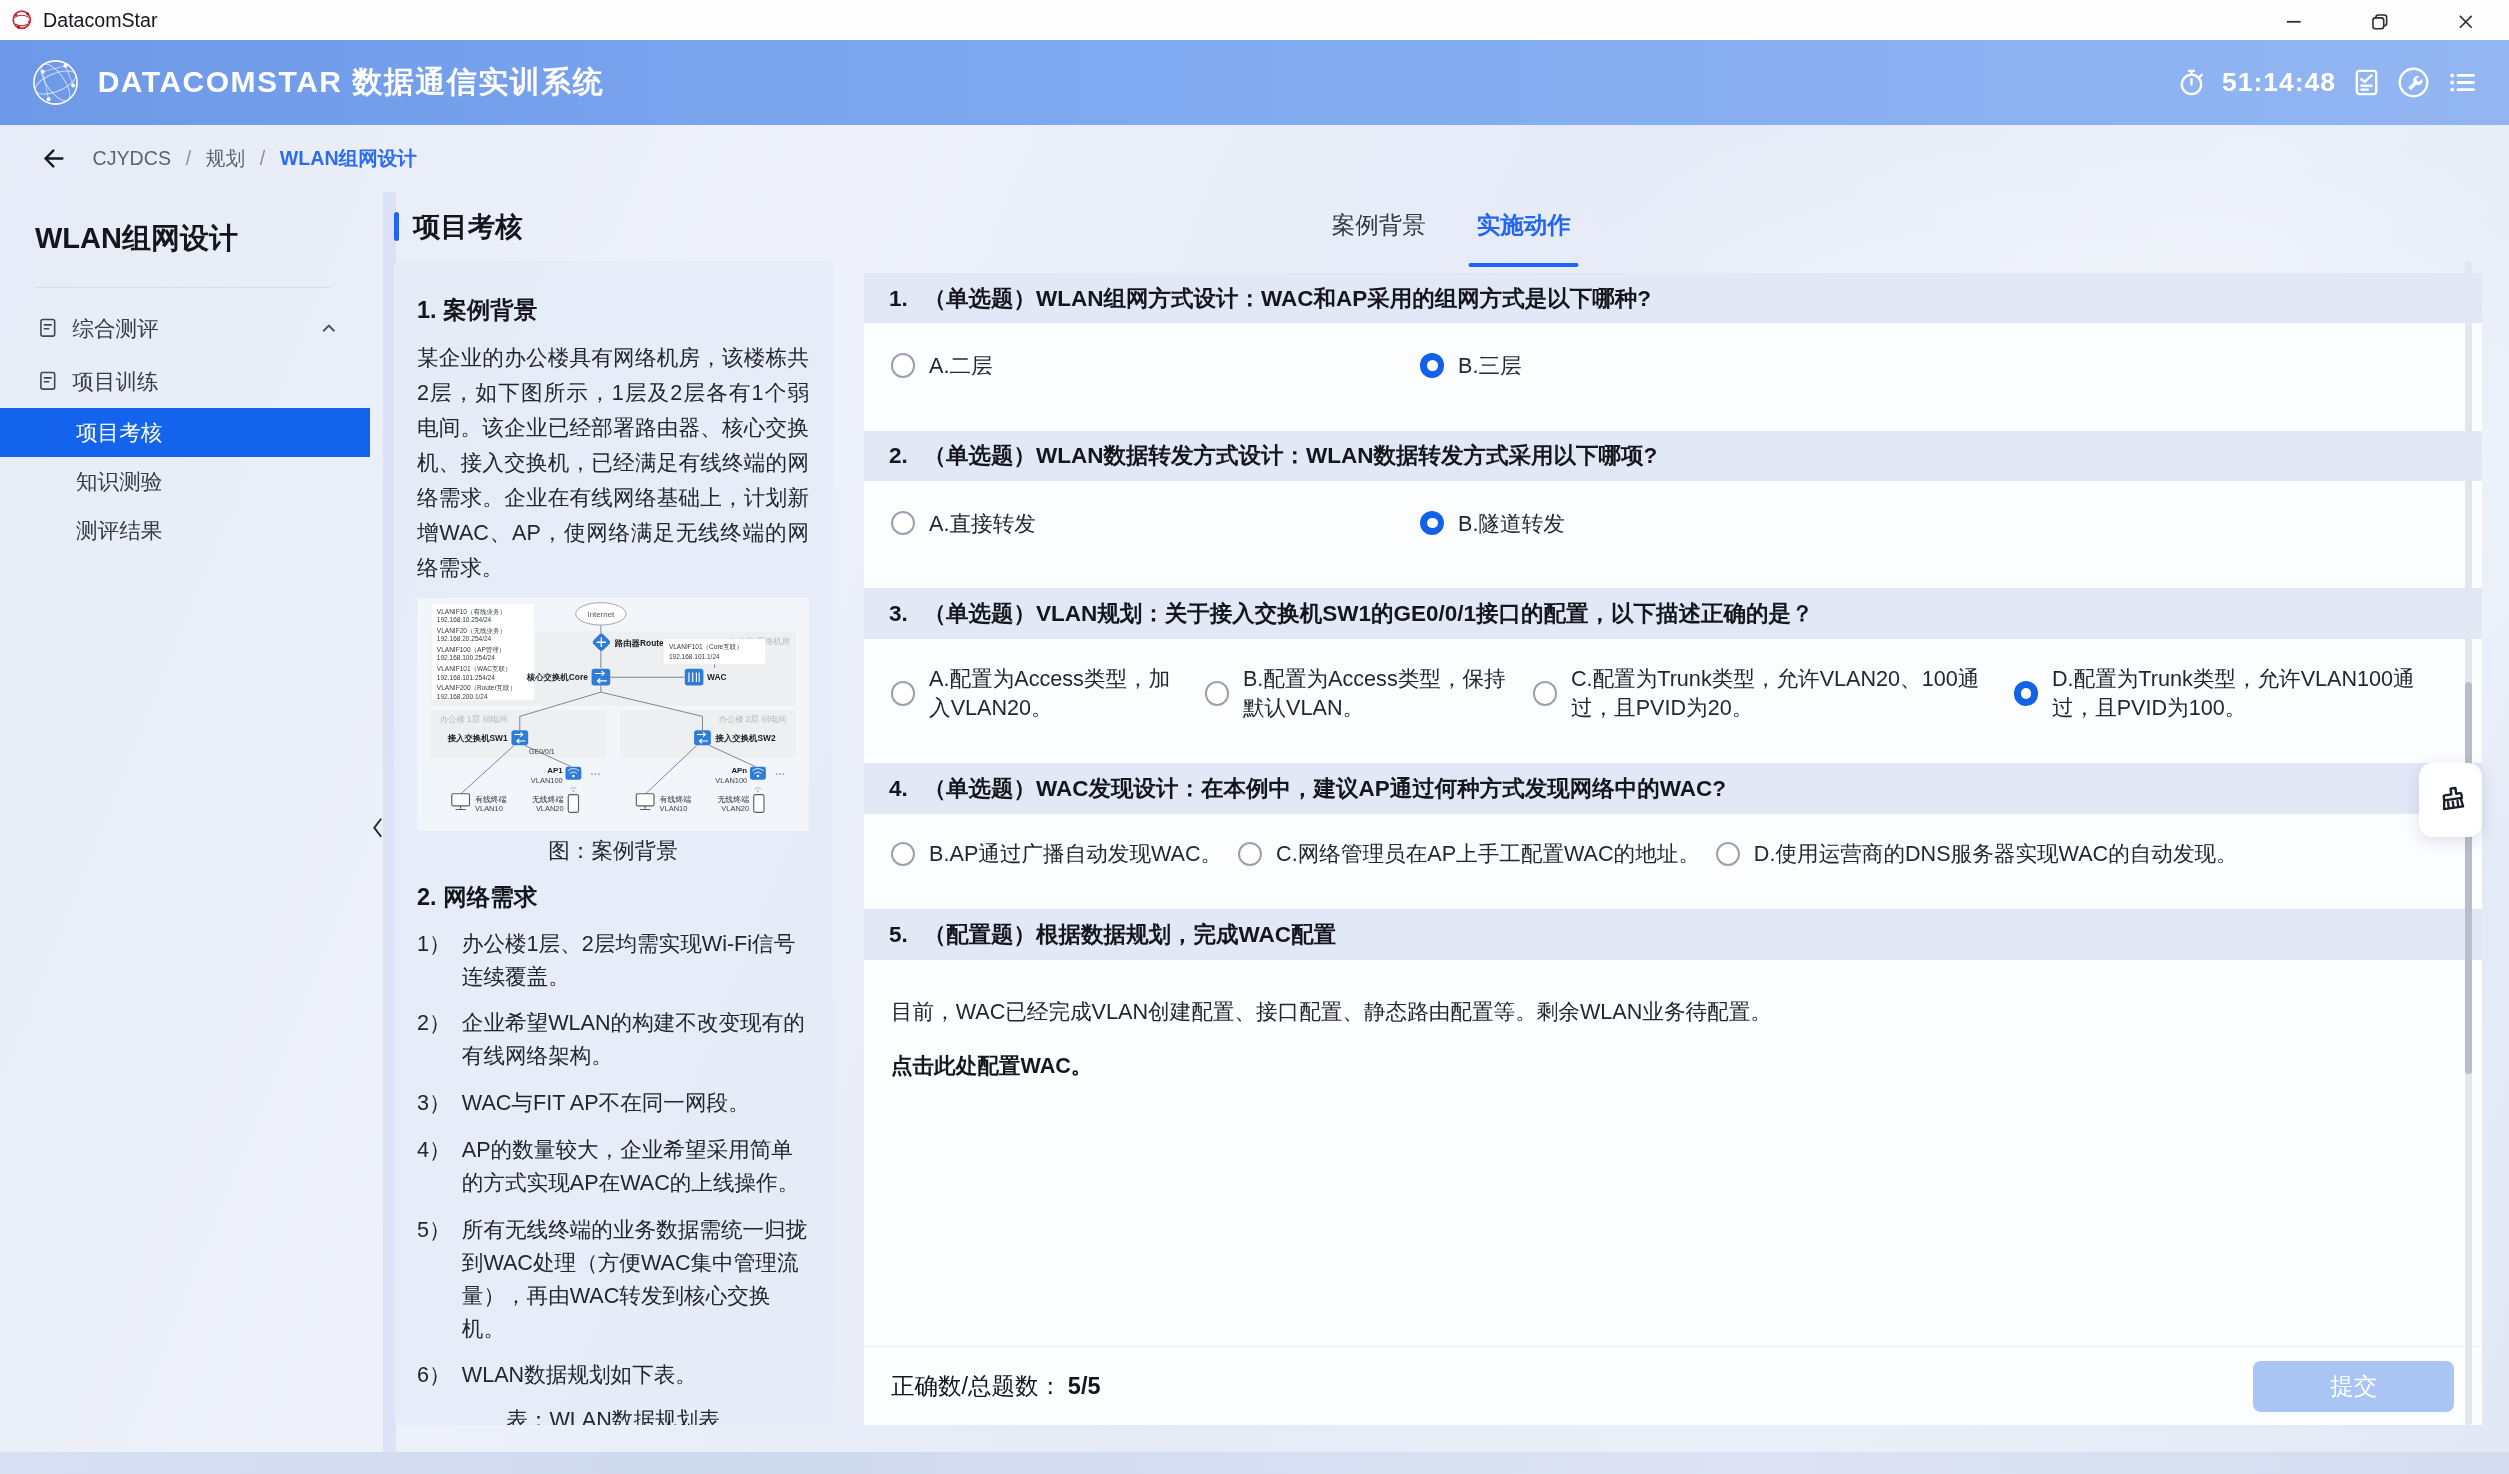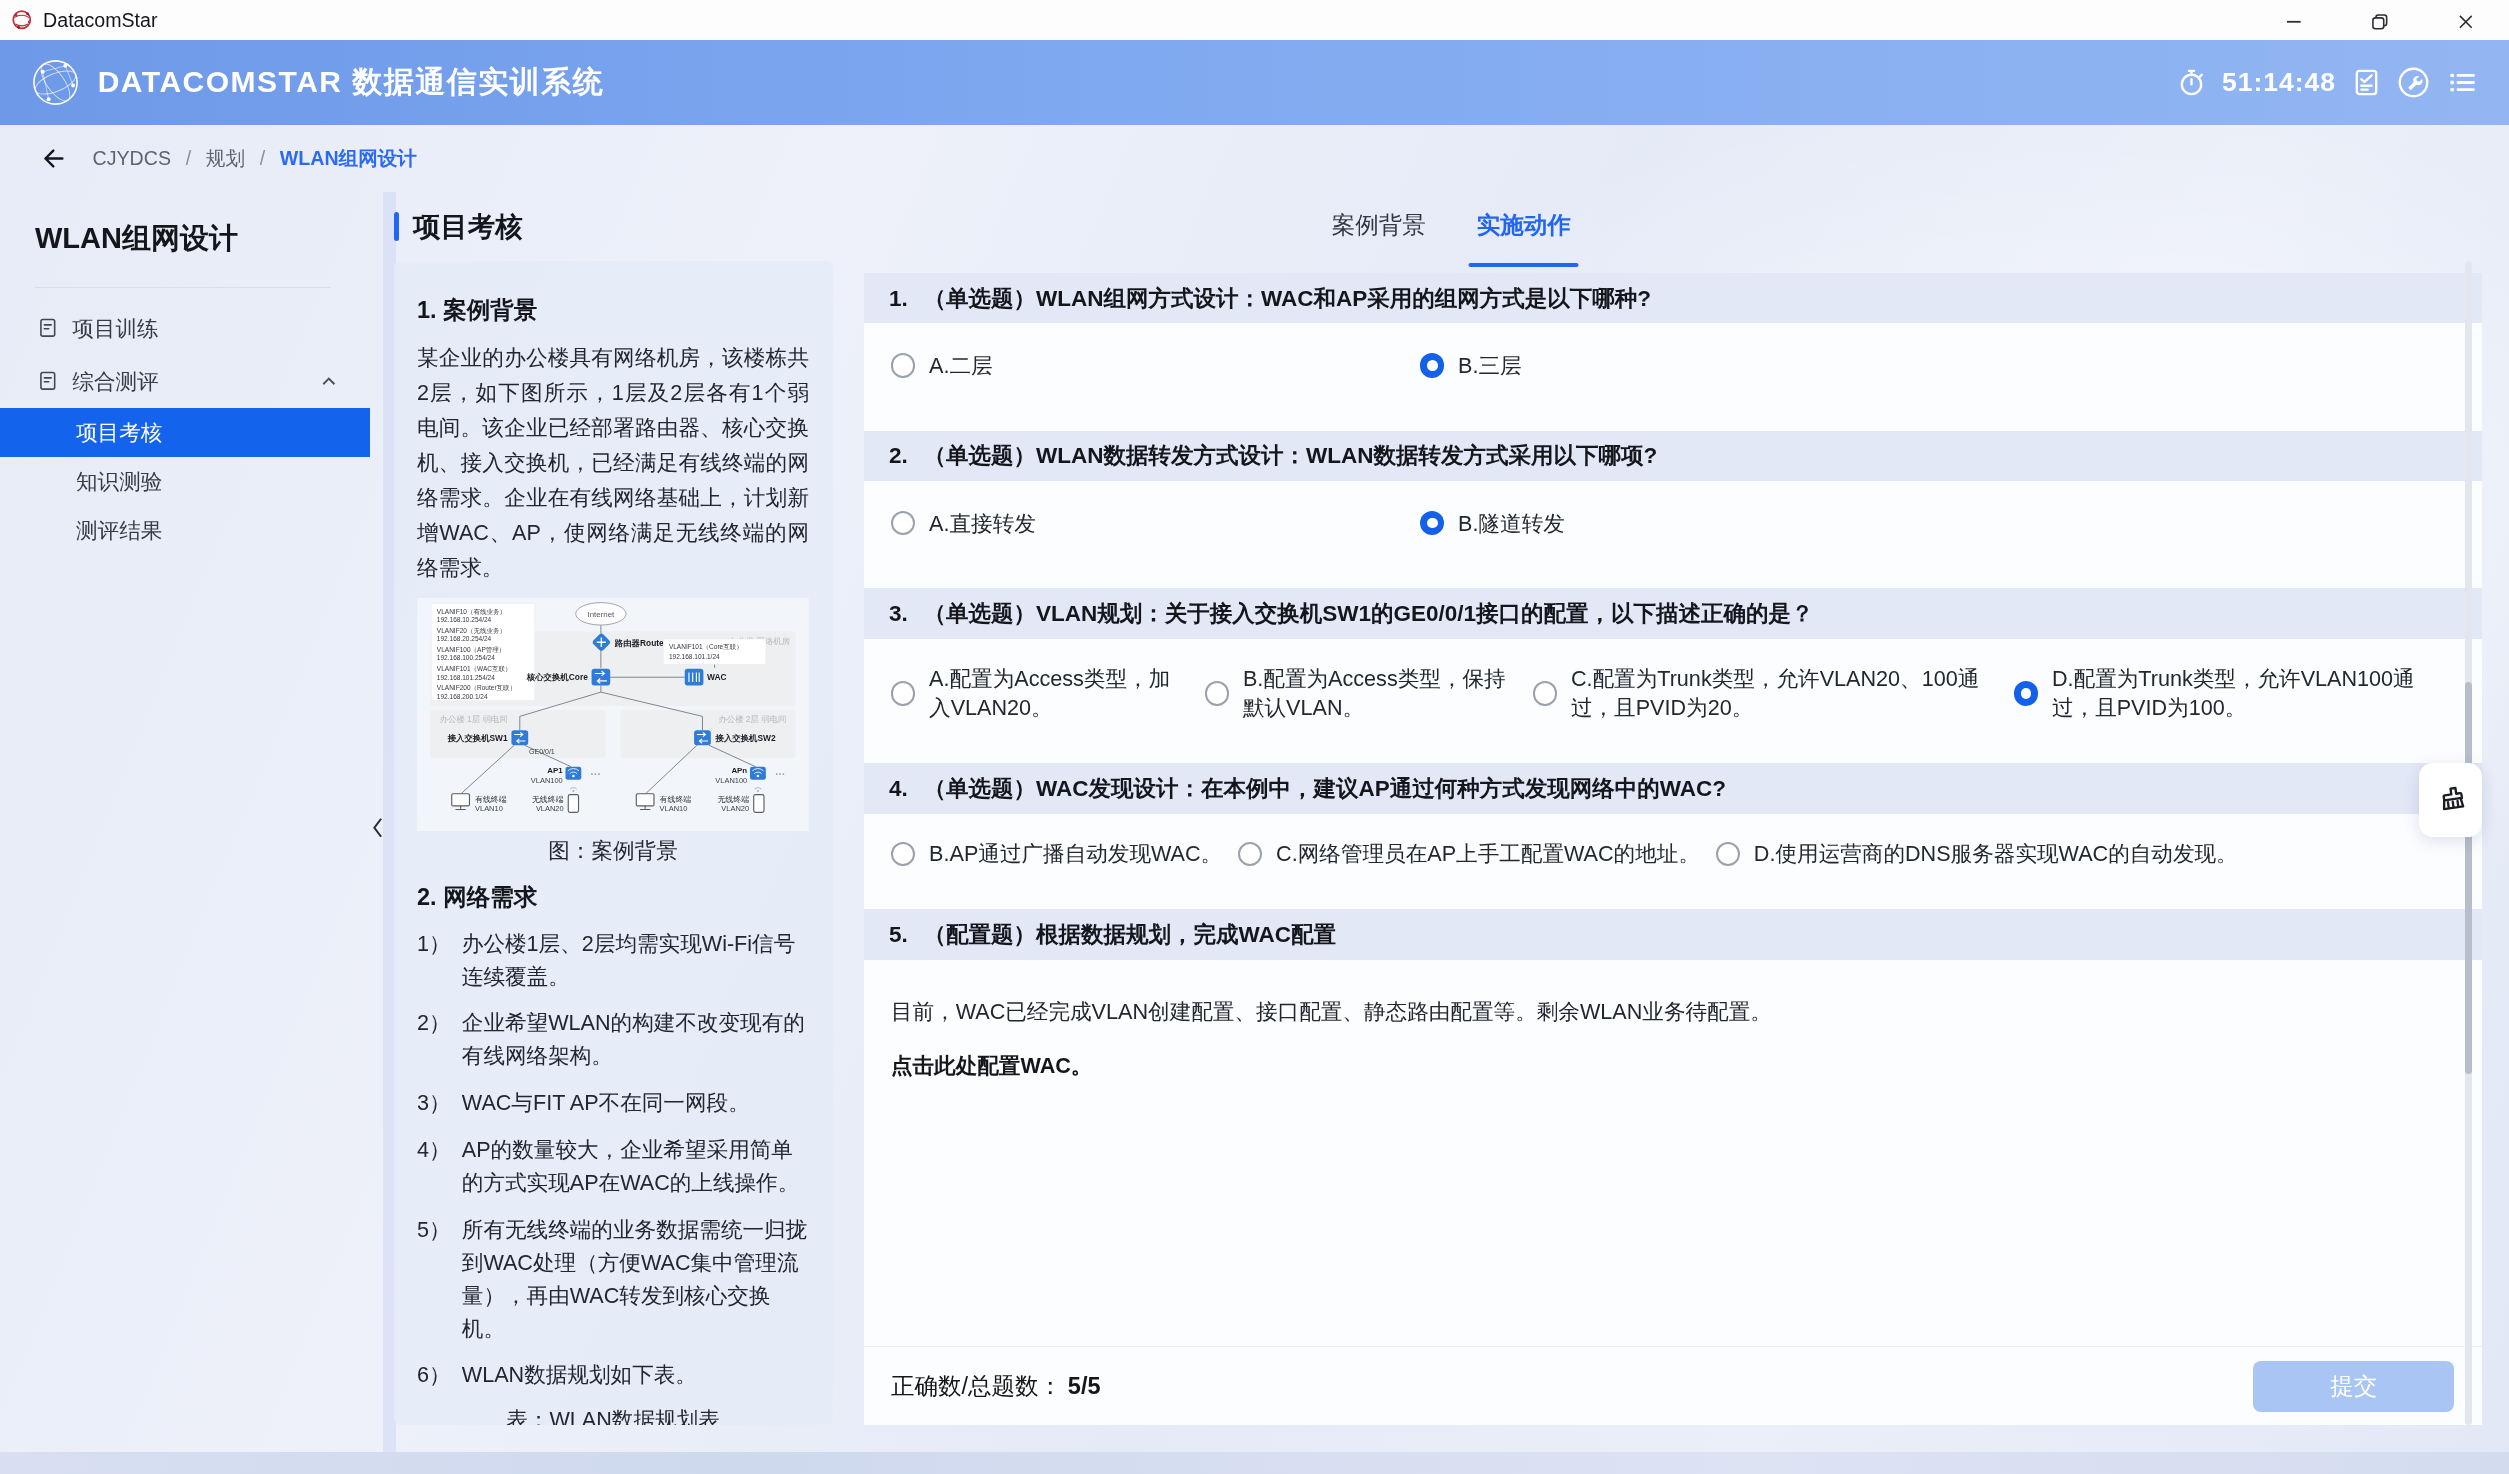--- a/index.html
+++ b/index.html
@@ -175,35 +175,35 @@
     <aside class="sidebar">
       <div class="side-title">WLAN组网设计</div>
       <div class="side-divider"></div>
       <div class="nav-item">
         <span class="nav-ic">
           <svg width="21.6" height="21.6" viewBox="0 0 20 22">
               <rect x="3" y="2.5" width="14" height="17" rx="2" fill="none" stroke="#40454f" stroke-width="1.6"></rect>
               <path d="M6.5 8h7M6.5 12h4.5" stroke="#40454f" stroke-width="1.6" stroke-linecap="round"></path>
             </svg>
         </span>
-        <span>项目训练</span>
+        <span>综合测评</span>
+        <span class="nav-chevron">
+          <svg width="15.7" height="11.8" viewBox="0 0 14 10">
+              <polyline points="2,8 7,3 12,8" fill="none" stroke="#4a505c" stroke-width="1.7"></polyline>
+            </svg>
+        </span>
       </div>
       <div class="nav-item">
         <span class="nav-ic">
           <svg width="21.6" height="21.6" viewBox="0 0 20 22">
               <rect x="3" y="2.5" width="14" height="17" rx="2" fill="none" stroke="#40454f" stroke-width="1.6"></rect>
               <path d="M6.5 8h7M6.5 12h4.5" stroke="#40454f" stroke-width="1.6" stroke-linecap="round"></path>
             </svg>
         </span>
-        <span>综合测评</span>
-        <span class="nav-chevron">
-          <svg width="15.7" height="11.8" viewBox="0 0 14 10">
-              <polyline points="2,8 7,3 12,8" fill="none" stroke="#4a505c" stroke-width="1.7"></polyline>
-            </svg>
-        </span>
+        <span>项目训练</span>
       </div>
       <div class="nav-sub active">项目考核</div>
       <div class="nav-sub">知识测验</div>
       <div class="nav-sub">测评结果</div>
     </aside>
 
     <button class="collapse-handle">
       <svg width="17.6" height="25.5" viewBox="0 0 12 22">
           <polyline points="9,3 3,11 9,19" fill="none" stroke="#272b33" stroke-width="1.8"></polyline>
         </svg>

